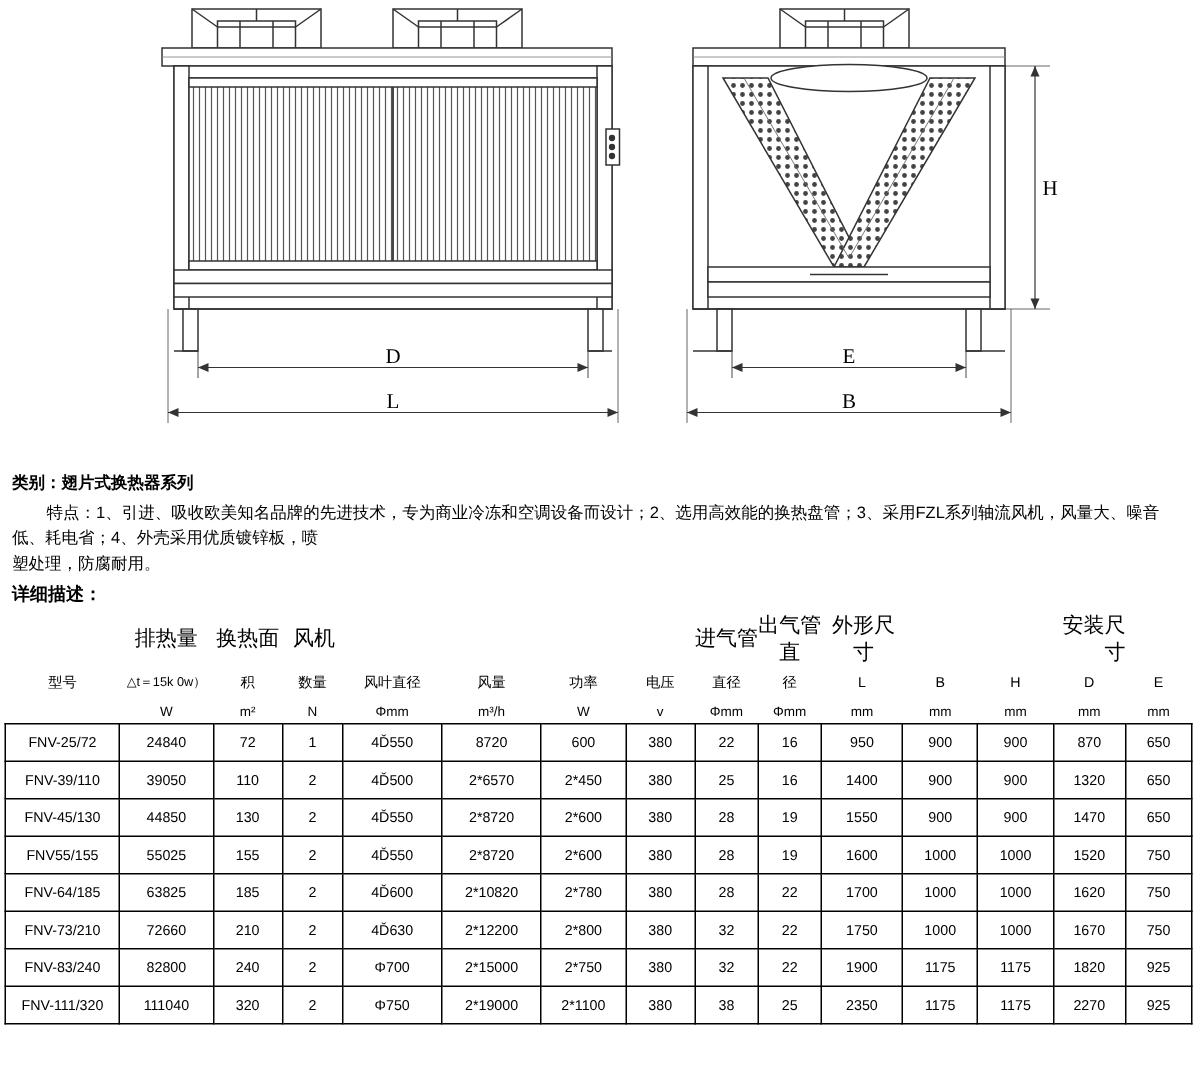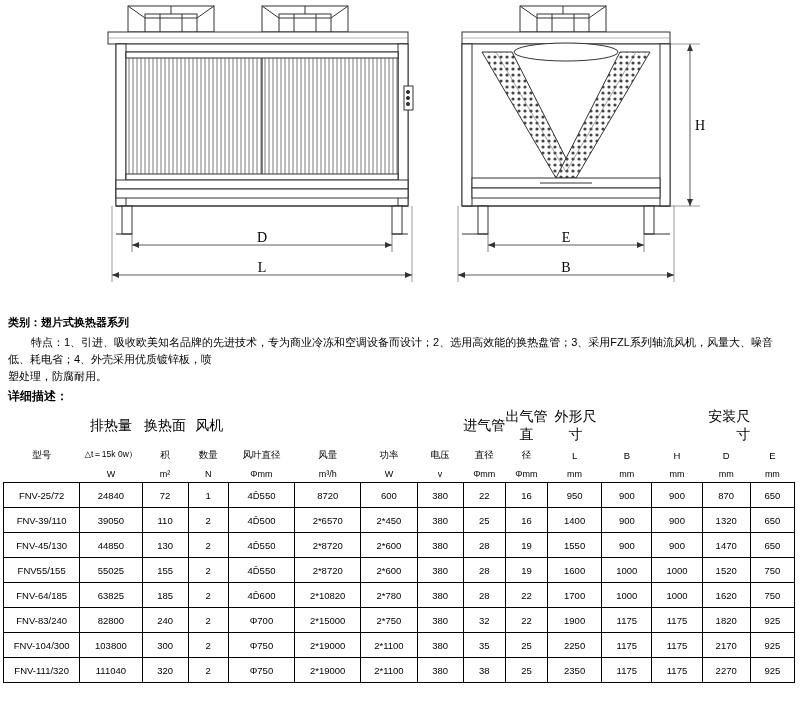--- a/index.html
+++ b/index.html
@@ -387,54 +387,54 @@
           <td>380</td>
           <td>28</td>
           <td>22</td>
           <td>1700</td>
           <td>1000</td>
           <td>1000</td>
           <td>1620</td>
           <td>750</td>
         </tr>
         <tr class="body-row">
+          <td class="model-cell">FNV-73/210</td>
+          <td>72660</td>
+          <td>210</td>
+          <td>2</td>
+          <td>4Ď630</td>
+          <td>2*12200</td>
+          <td>2*800</td>
+          <td>380</td>
+          <td>32</td>
+          <td>22</td>
+          <td>1750</td>
+          <td>1000</td>
+          <td>1000</td>
+          <td>1670</td>
+          <td>750</td>
+        </tr>
+        <tr class="body-row">
           <td class="model-cell">FNV-83/240</td>
           <td>82800</td>
           <td>240</td>
           <td>2</td>
           <td>Φ700</td>
           <td>2*15000</td>
           <td>2*750</td>
           <td>380</td>
           <td>32</td>
           <td>22</td>
           <td>1900</td>
           <td>1175</td>
           <td>1175</td>
           <td>1820</td>
           <td>925</td>
         </tr>
         <tr class="body-row">
-          <td class="model-cell">FNV-104/300</td>
-          <td>103800</td>
-          <td>300</td>
-          <td>2</td>
-          <td>Φ750</td>
-          <td>2*19000</td>
-          <td>2*1100</td>
-          <td>380</td>
-          <td>35</td>
-          <td>25</td>
-          <td>2250</td>
-          <td>1175</td>
-          <td>1175</td>
-          <td>2170</td>
-          <td>925</td>
-        </tr>
-        <tr class="body-row">
           <td class="model-cell">FNV-111/320</td>
           <td>111040</td>
           <td>320</td>
           <td>2</td>
           <td>Φ750</td>
           <td>2*19000</td>
           <td>2*1100</td>
           <td>380</td>
           <td>38</td>
           <td>25</td>

